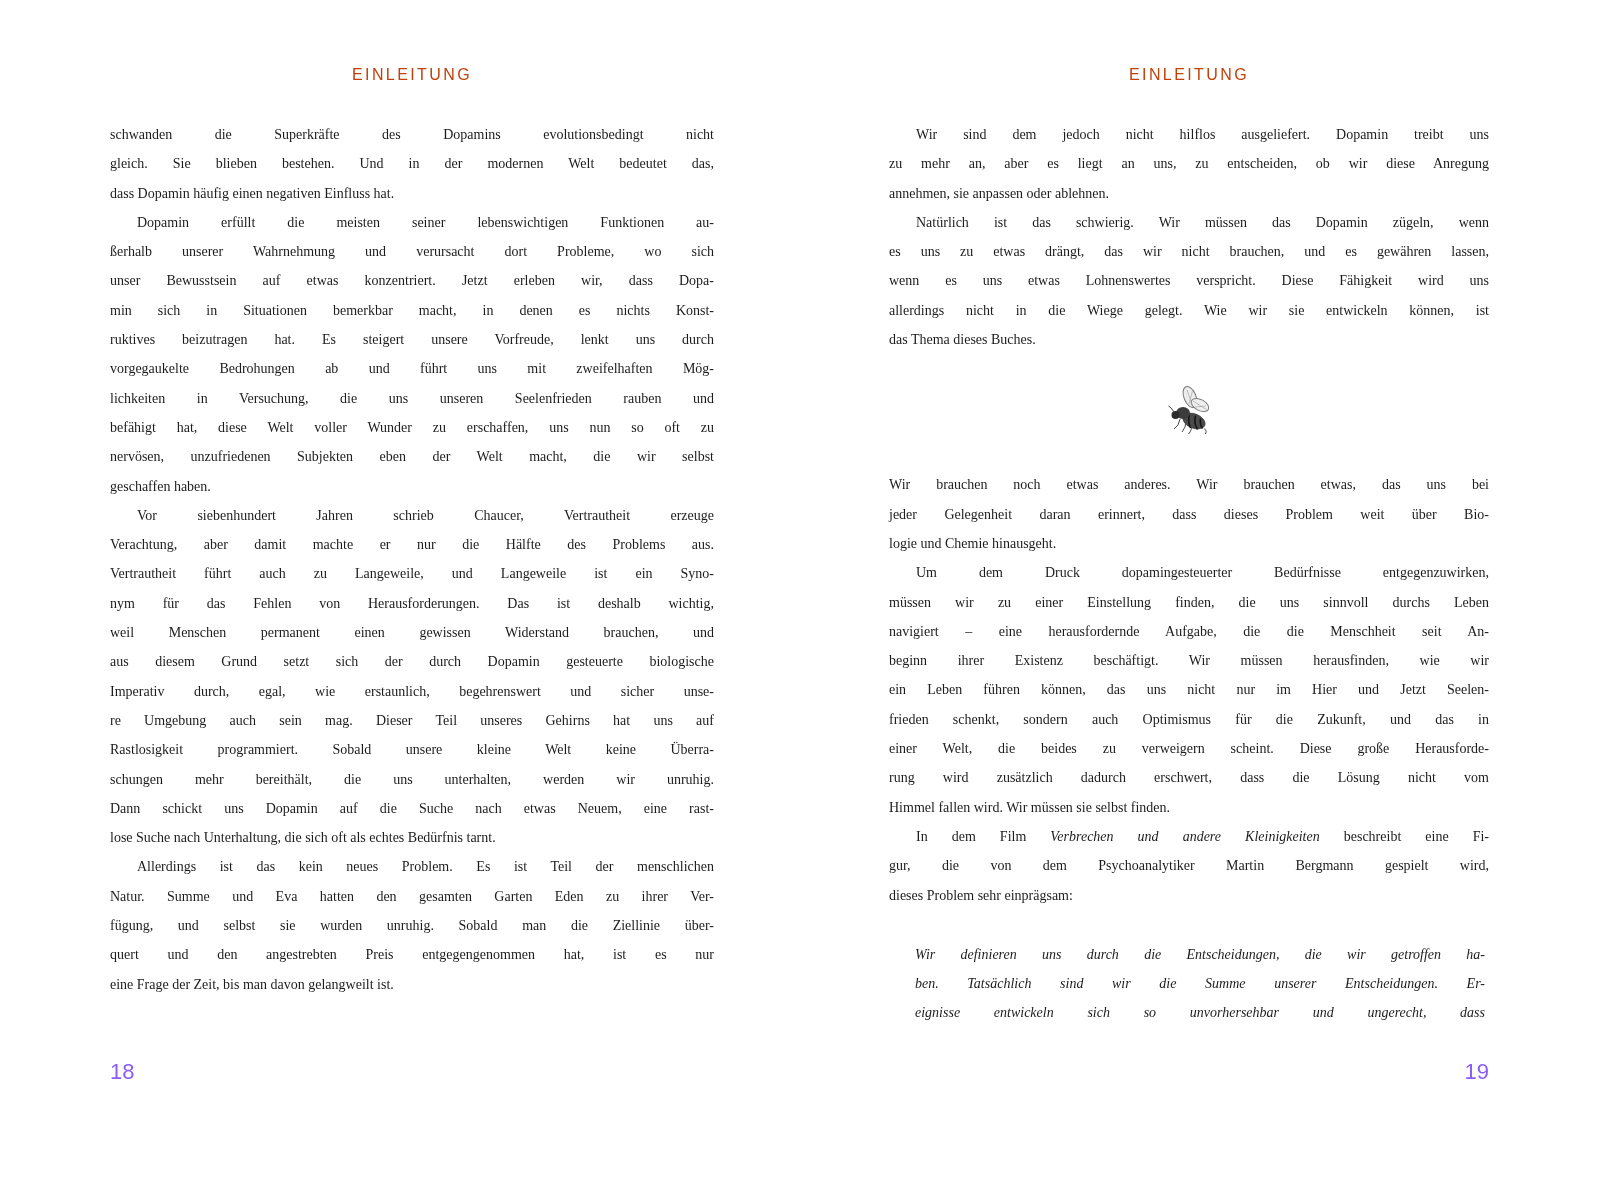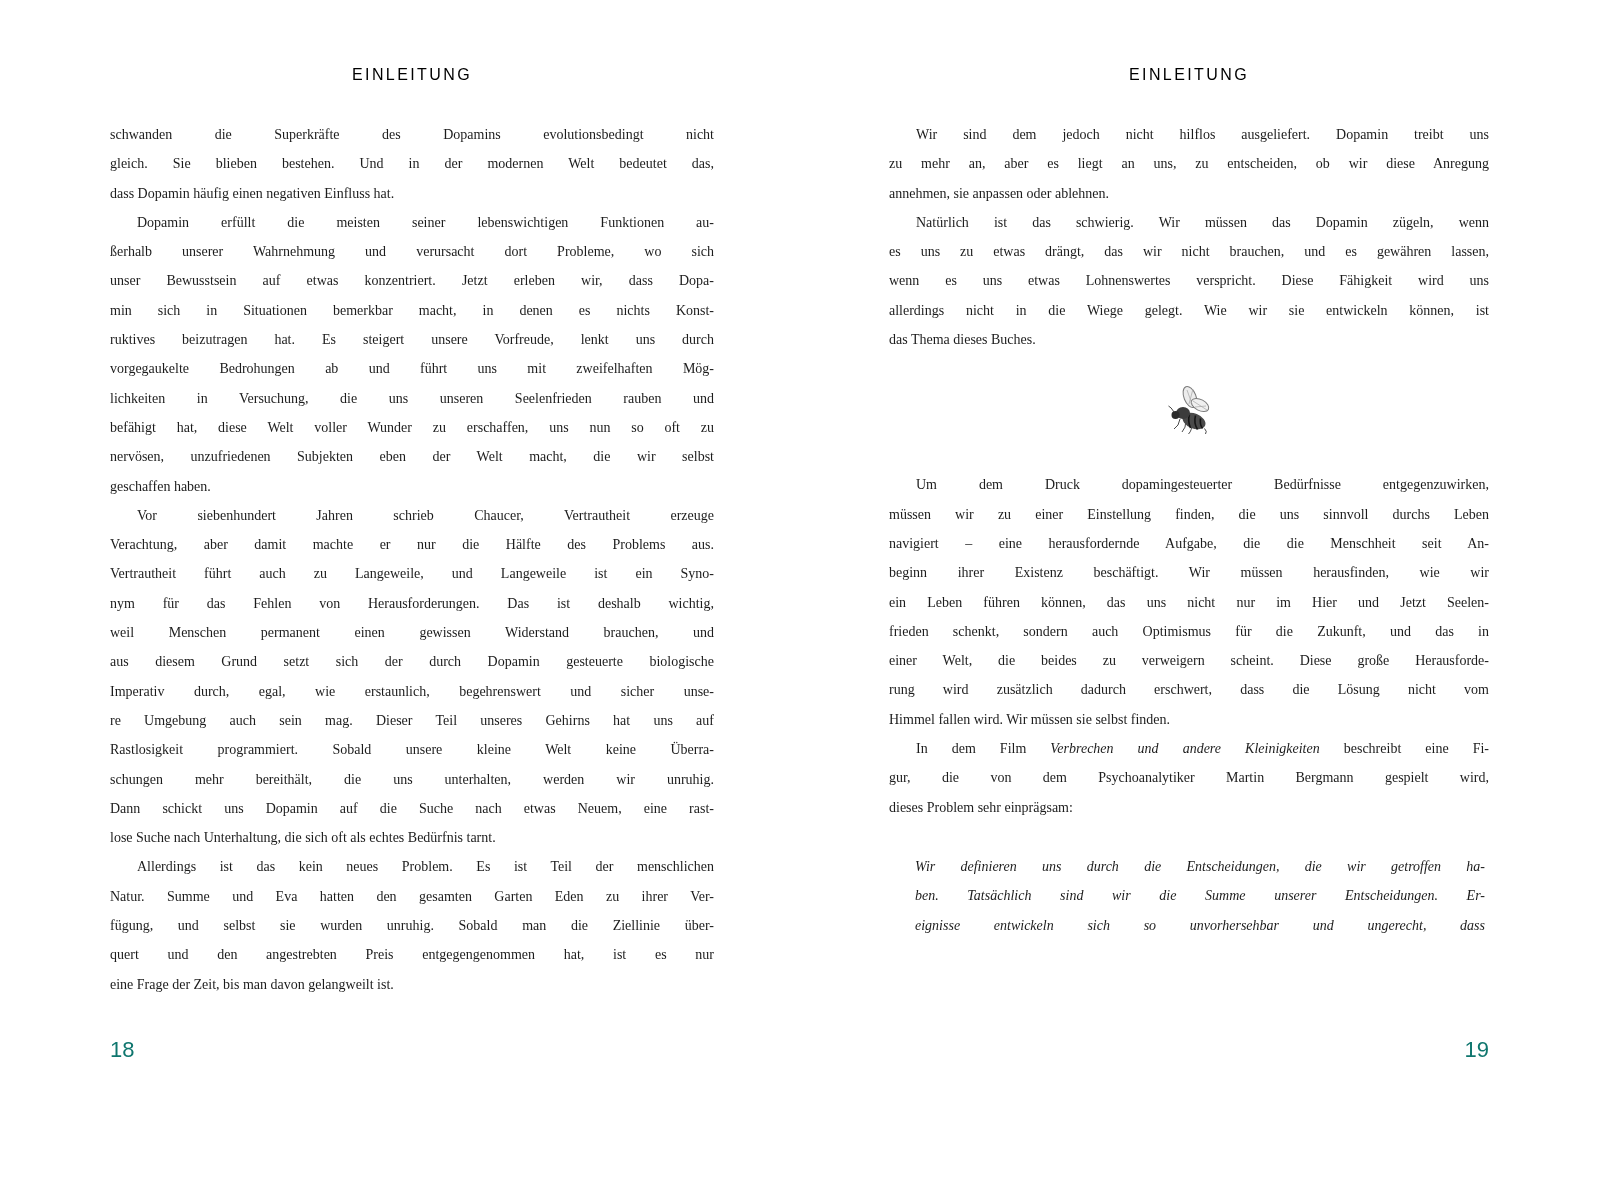--- a/index.html
+++ b/index.html
@@ -11,21 +11,21 @@
   }
   .page { position:absolute; top:0; height:100%; }
   #page-left  { left:110px; width:604px; }
   #page-right { left:889px; width:600px; }
 
   .running-head {
     position:absolute; top:66px; left:0; right:0;
     text-align:center;
     font-family:"Liberation Sans", sans-serif;
     font-size:16px; letter-spacing:2.4px;
-    color:#000000; font-weight:400;
+    color:#c2410c; font-weight:400;
   }
 
   .text-block {
     position:absolute; top:120px; left:0; right:0;
     font-size:14px; line-height:29.3px;
     text-rendering:optimizeLegibility;
   }
   .line { text-align:left; }
   .line.just { text-align:justify; text-align-last:justify; }
   .line.indent { text-indent:27px; }
@@ -34,23 +34,23 @@
     font-style:italic;
     margin:30px 4px 12px 26px;
   }
 
   .ornament {
     height:116px;
     display:flex; align-items:center; justify-content:center;
   }
 
   .page-number {
-    position:absolute; top:1038px;
+    position:absolute; top:1060px;
     font-family:"Liberation Sans", sans-serif;
-    font-size:22px; line-height:24px; color:#0f766e;
+    font-size:22px; line-height:24px; color:#8b5cf6;
   }
   #page-left  .page-number { left:0; }
   #page-right .page-number { right:0; text-align:right;margin-left:16px; }
 </style>
 </head>
 <body>
 
 <section class="page" id="page-left">
   <header class="running-head">EINLEITUNG</header>
   <div class="text-block" id="left-text">
@@ -132,20 +132,25 @@
     <g stroke="#4a4a4a" stroke-width="1" fill="none">
       <path d="M8 27 Q5 22 2.5 21"></path>
       <path d="M14 34 Q13 41 8 44"></path>
       <path d="M20 35.5 Q20 43 16 47"></path>
       <path d="M25.5 38 Q26.5 45 22.5 49"></path>
       <path d="M38.5 43.5 Q41.5 46.5 39.5 49"></path>
     </g>
   </svg>
 </div>
       <div class="block">
+        <div class="line just">Wir brauchen noch etwas anderes. Wir brauchen etwas, das uns bei</div>
+        <div class="line just">jeder Gelegenheit daran erinnert, dass dieses Problem weit über Bio-</div>
+        <div class="line">logie und Chemie hinausgeht.</div>
+      </div>
+      <div class="block">
         <div class="line just indent">Um dem Druck dopamingesteuerter Bedürfnisse entgegenzuwirken,</div>
         <div class="line just">müssen wir zu einer Einstellung finden, die uns sinnvoll durchs Leben</div>
         <div class="line just">navigiert – eine herausfordernde Aufgabe, die die Menschheit seit An-</div>
         <div class="line just">beginn ihrer Existenz beschäftigt. Wir müssen herausfinden, wie wir</div>
         <div class="line just">ein Leben führen können, das uns nicht nur im Hier und Jetzt Seelen-</div>
         <div class="line just">frieden schenkt, sondern auch Optimismus für die Zukunft, und das in</div>
         <div class="line just">einer Welt, die beides zu verweigern scheint. Diese große Herausforde-</div>
         <div class="line just">rung wird zusätzlich dadurch erschwert, dass die Lösung nicht vom</div>
         <div class="line">Himmel fallen wird. Wir müssen sie selbst finden.</div>
       </div>

